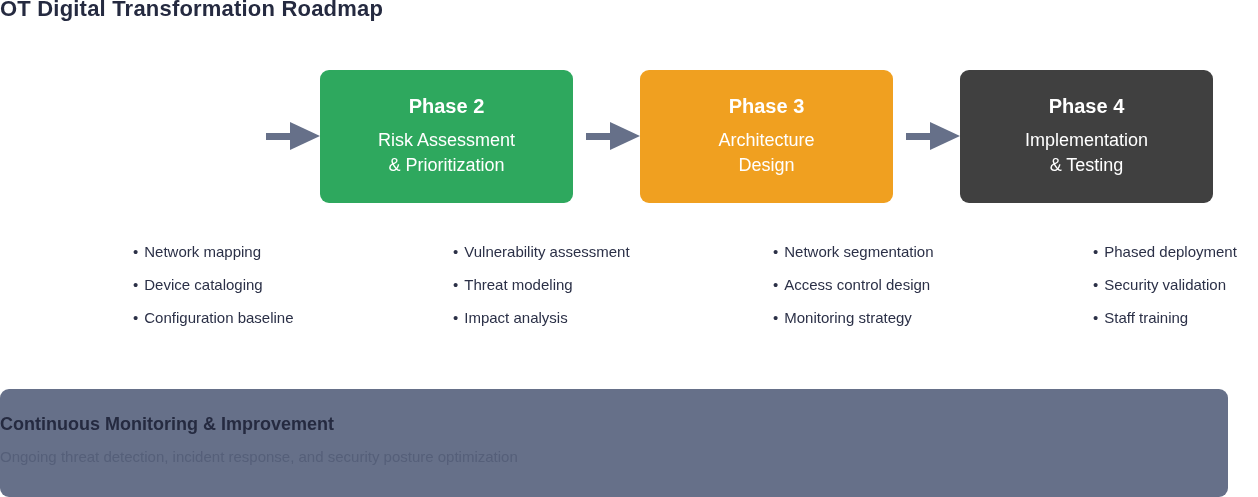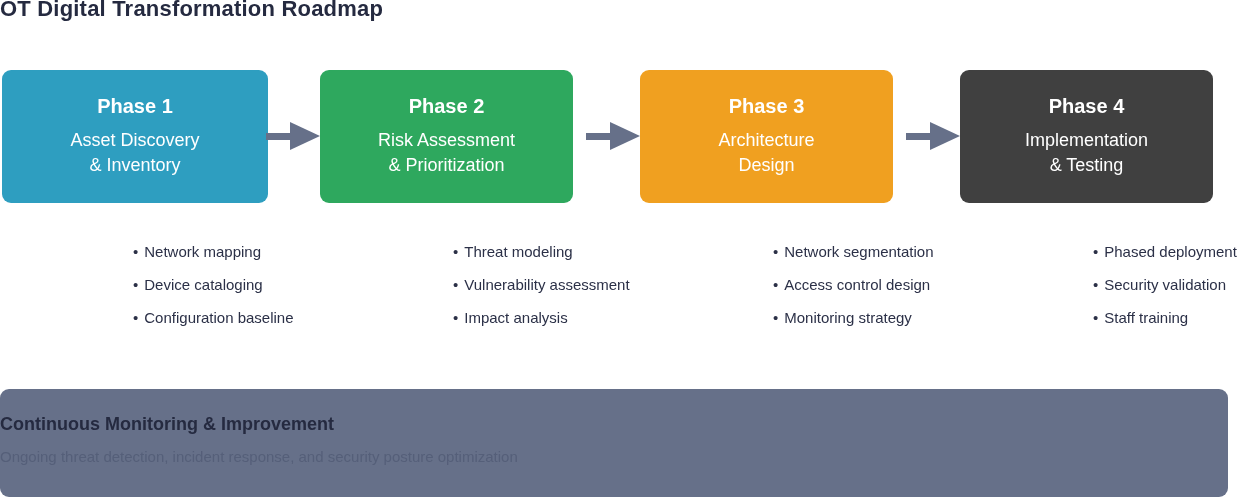--- a/index.html
+++ b/index.html
@@ -97,25 +97,20 @@
     color: var(--slate-text);
   }
 </style>
 </head>
 <body>
 
 <div class="canvas">
 
   <div class="page-title">OT Digital Transformation Roadmap</div>
 
-  <div class="phase-box" id="box1" style="background-color: rgb(46, 158, 192);">
-    <div class="ptitle">Phase 1</div>
-    <div class="pline">Asset Discovery</div>
-    <div class="pline">&amp; Inventory</div>
-  </div>
   <div class="phase-box" id="box2" style="background-color: rgb(46, 168, 94);">
     <div class="ptitle">Phase 2</div>
     <div class="pline">Risk Assessment</div>
     <div class="pline">&amp; Prioritization</div>
   </div>
   <div class="phase-box" id="box3" style="background-color: rgb(240, 160, 32);">
     <div class="ptitle">Phase 3</div>
     <div class="pline">Architecture</div>
     <div class="pline">Design</div>
   </div>
@@ -137,22 +132,22 @@
     <div class="shaft"></div>
     <div class="head"></div>
   </div>
 
   <ul class="bullets" id="bullets1">
     <li><span class="dot">•</span><span>Network mapping</span></li>
     <li><span class="dot">•</span><span>Device cataloging</span></li>
     <li><span class="dot">•</span><span>Configuration baseline</span></li>
   </ul>
   <ul class="bullets" id="bullets2">
+    <li><span class="dot">•</span><span>Vulnerability assessment</span></li>
     <li><span class="dot">•</span><span>Threat modeling</span></li>
-    <li><span class="dot">•</span><span>Vulnerability assessment</span></li>
     <li><span class="dot">•</span><span>Impact analysis</span></li>
   </ul>
   <ul class="bullets" id="bullets3">
     <li><span class="dot">•</span><span>Network segmentation</span></li>
     <li><span class="dot">•</span><span>Access control design</span></li>
     <li><span class="dot">•</span><span>Monitoring strategy</span></li>
   </ul>
   <ul class="bullets" id="bullets4">
     <li><span class="dot">•</span><span>Phased deployment</span></li>
     <li><span class="dot">•</span><span>Security validation</span></li>

